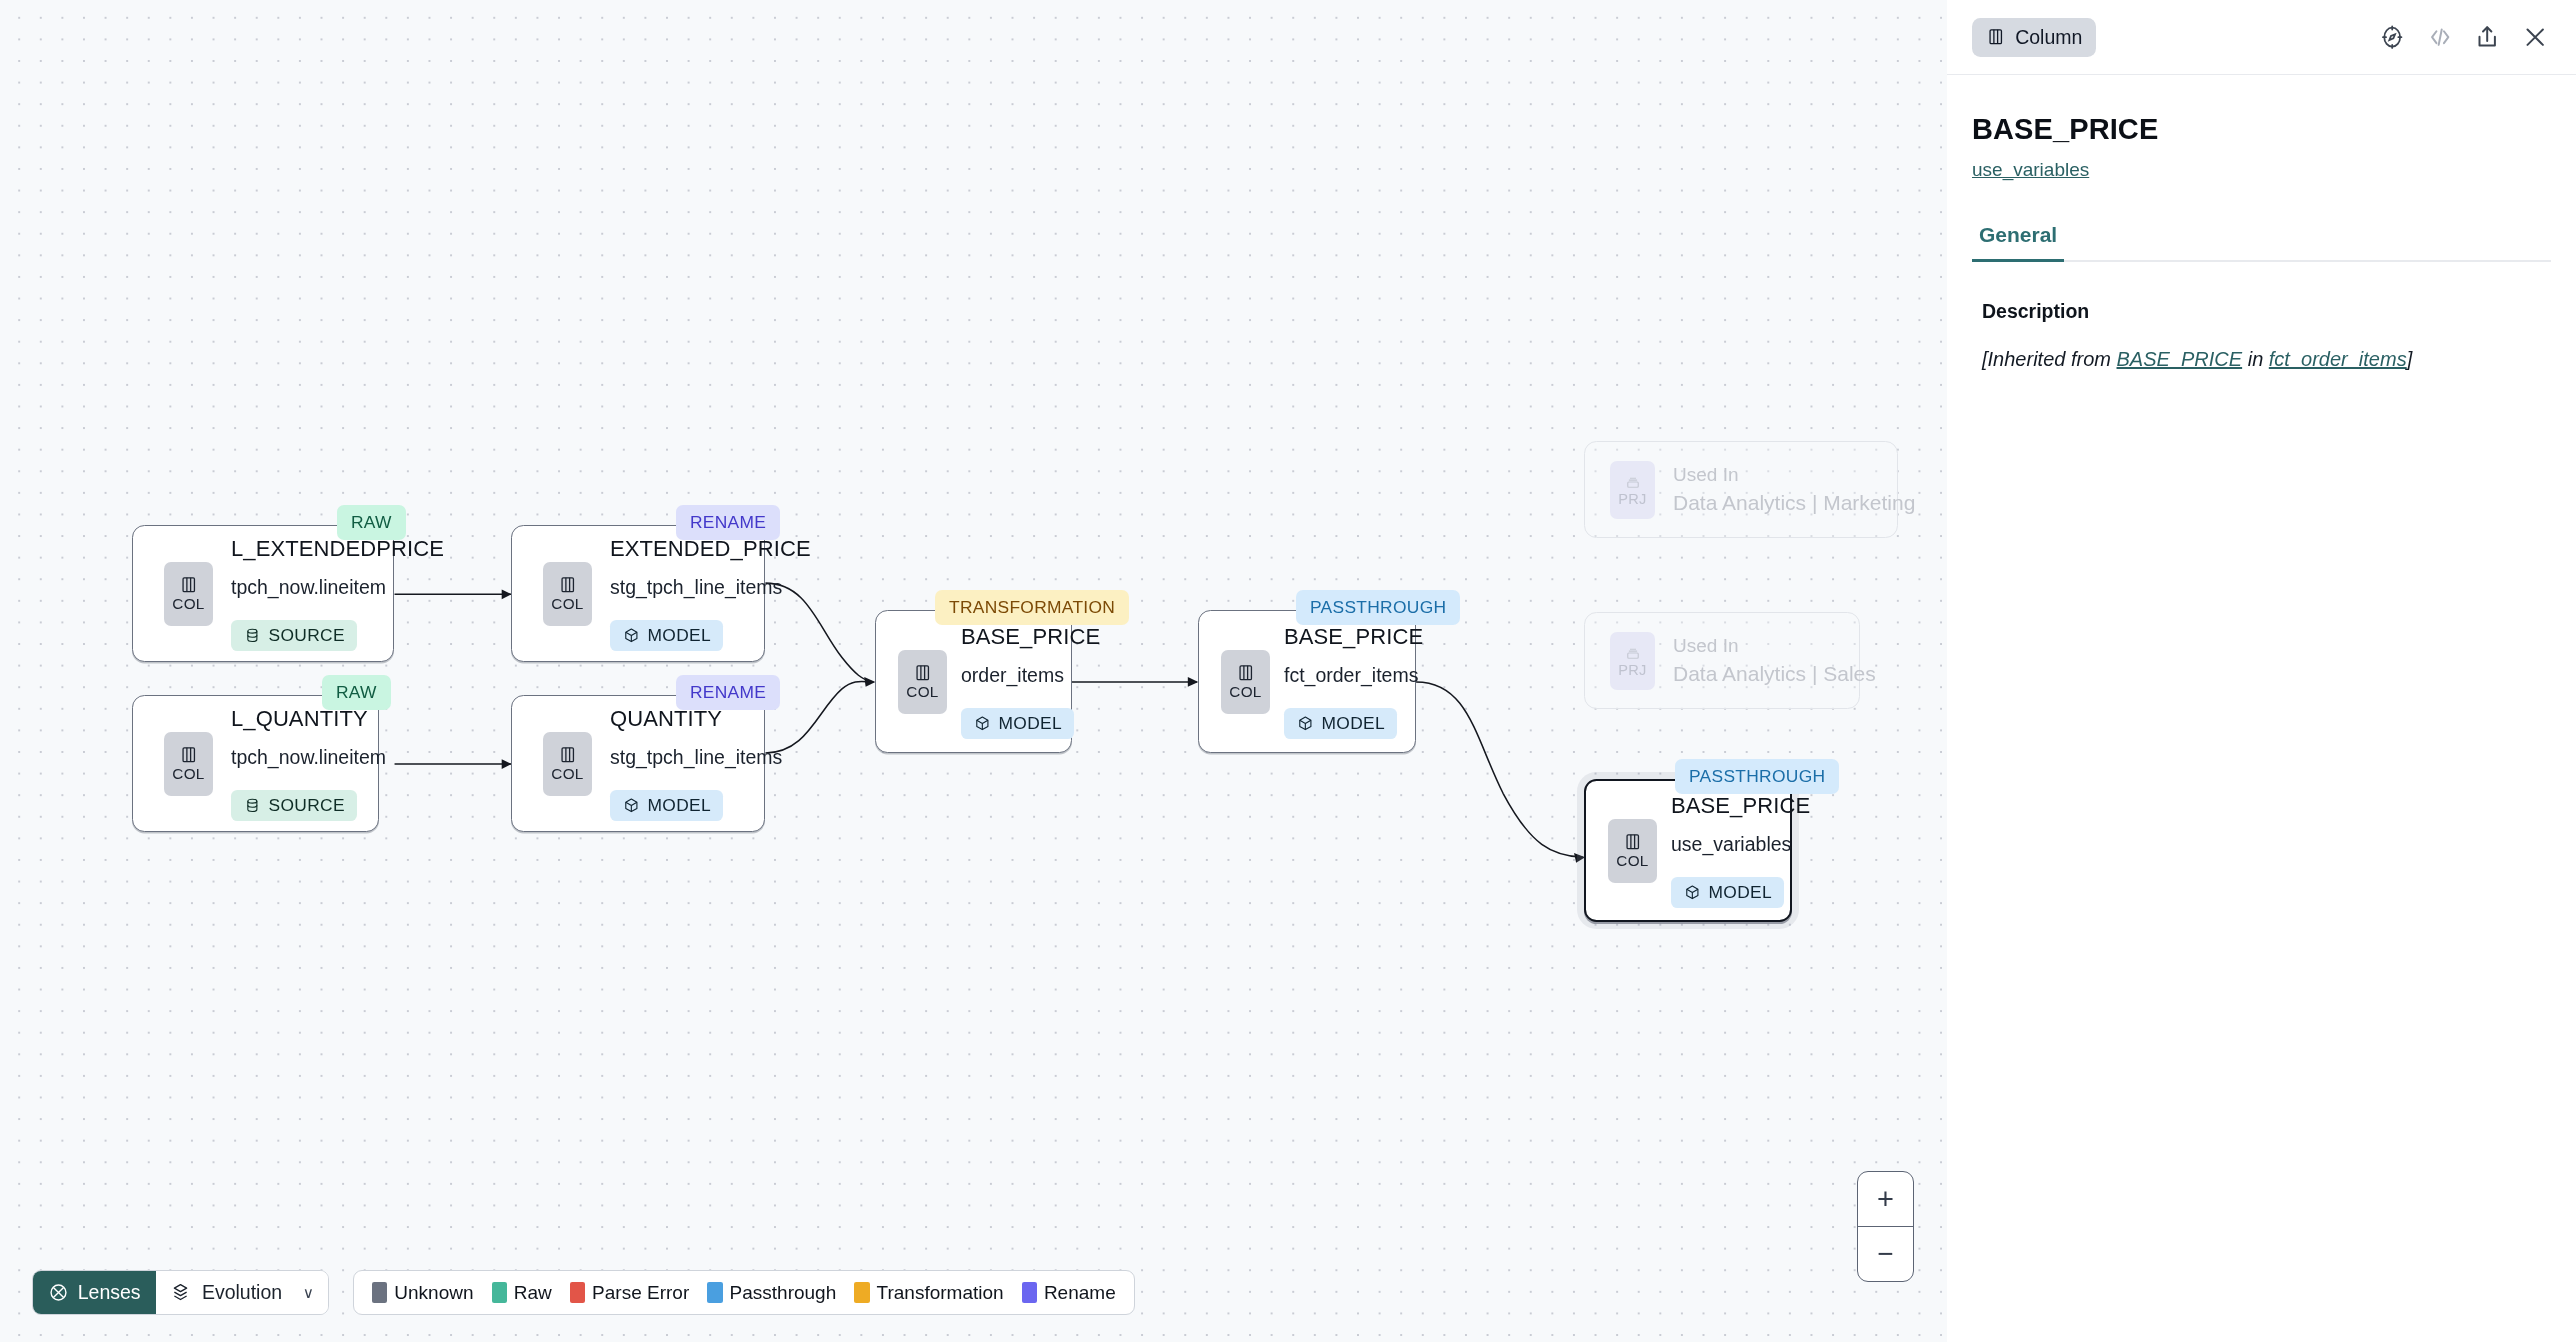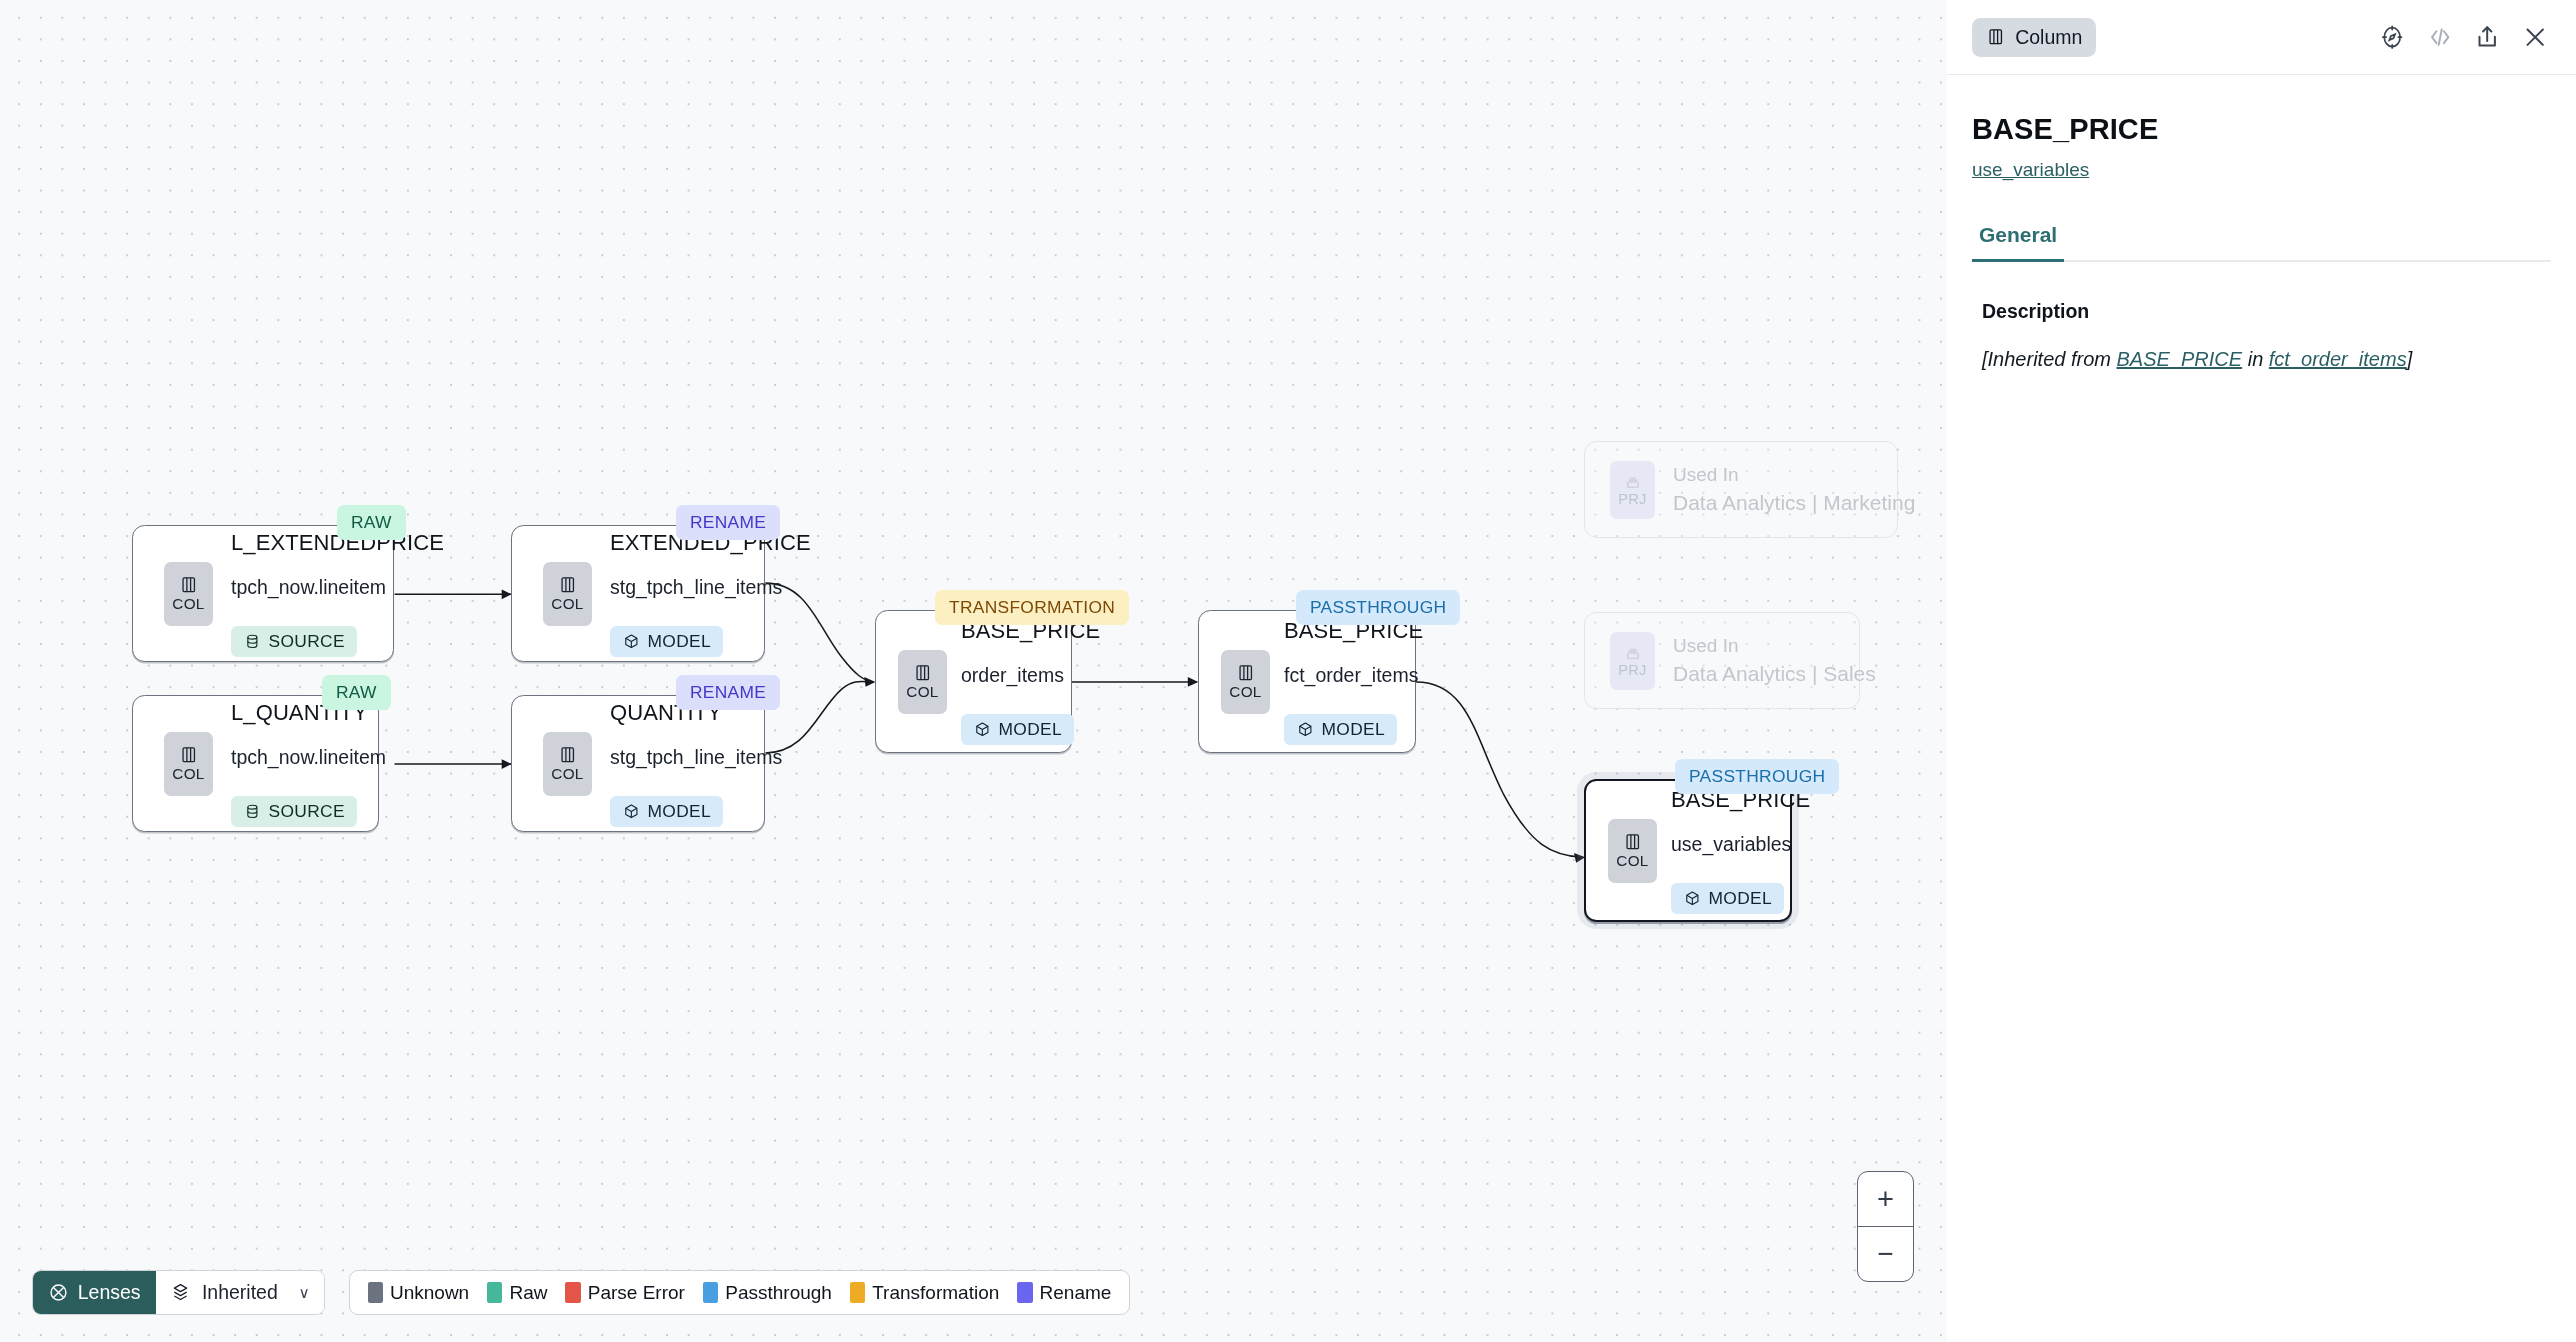--- a/index.html
+++ b/index.html
@@ -42,21 +42,21 @@
     box-shadow: 0 1.4px 0 0 rgba(90,96,110,.35);
     z-index: 10;
   }
   .node.selected { border: 2.8px solid #11161f; box-shadow: 0 0 0 7px rgba(140,150,170,.16), 0 2.1px 0 0 rgba(60,66,80,.5); z-index: 16;}
   .node-icon {
     width: 49px; height: 64px; background: #cfd2d9; border-radius: 7px;
     display: flex; flex-direction: column; align-items: center; justify-content: center;
     gap: 1.4px; margin-left: 31px; flex: 0 0 auto;
   }
   .node-icon .lbl { font-size: 15.3px; color: #1d2430; letter-spacing: 0.3px; line-height: 1; }
-  .node-body { margin-left: 18px; display: flex; flex-direction: column; gap: 20px; }
+  .node-body { margin-left: 18px; display: flex; flex-direction: column; gap: 14px; }
   .node-title { font-size: 22px; color: #10151d; letter-spacing: 0.1px; white-space: nowrap; }
   .node-sub { font-size: 19.5px; color: #1a212c; white-space: nowrap; }
   .node-pill {
     margin-top: 7px; align-self: flex-start; display: inline-flex; align-items: center; gap: 8.4px;
     height: 31px; padding: 0 12.5px; border-radius: 6.3px; font-size: 17.4px; letter-spacing: 0.3px;
     white-space: nowrap;
   }
   .pill-source { background: #d7efe6; color: #0f2d26; }
   .pill-model  { background: #d6eafa; color: #102431; }
   .badge {
@@ -384,21 +384,21 @@
               <path d="M6.2 6.2 C10 10 14 14 17.8 17.8 M17.8 6.2 C14 10 10 14 6.2 17.8"></path>
           </svg>
           <span>Lenses</span>
         </div>
         <div class="evolution">
           <svg width="21" height="21" viewBox="0 0 24 24" fill="none" stroke="#1b222c" stroke-width="1.5" stroke-linejoin="round">
             <path d="M12 3 L19 7 L12 11 L5 7 Z"></path>
               <path d="M5 11.5 L12 15.5 L19 11.5"></path>
               <path d="M5 16 L12 20 L19 16"></path>
           </svg>
-          <span>Inherited</span>
+          <span>Evolution</span>
           <span class="chev">∨</span>
         </div>
       </div>
 
       <div class="legend">
         <span class="lg">
           <span class="sw" style="background:#6b7280"></span>
           <span>Unknown</span>
         </span>
         <span class="lg">

